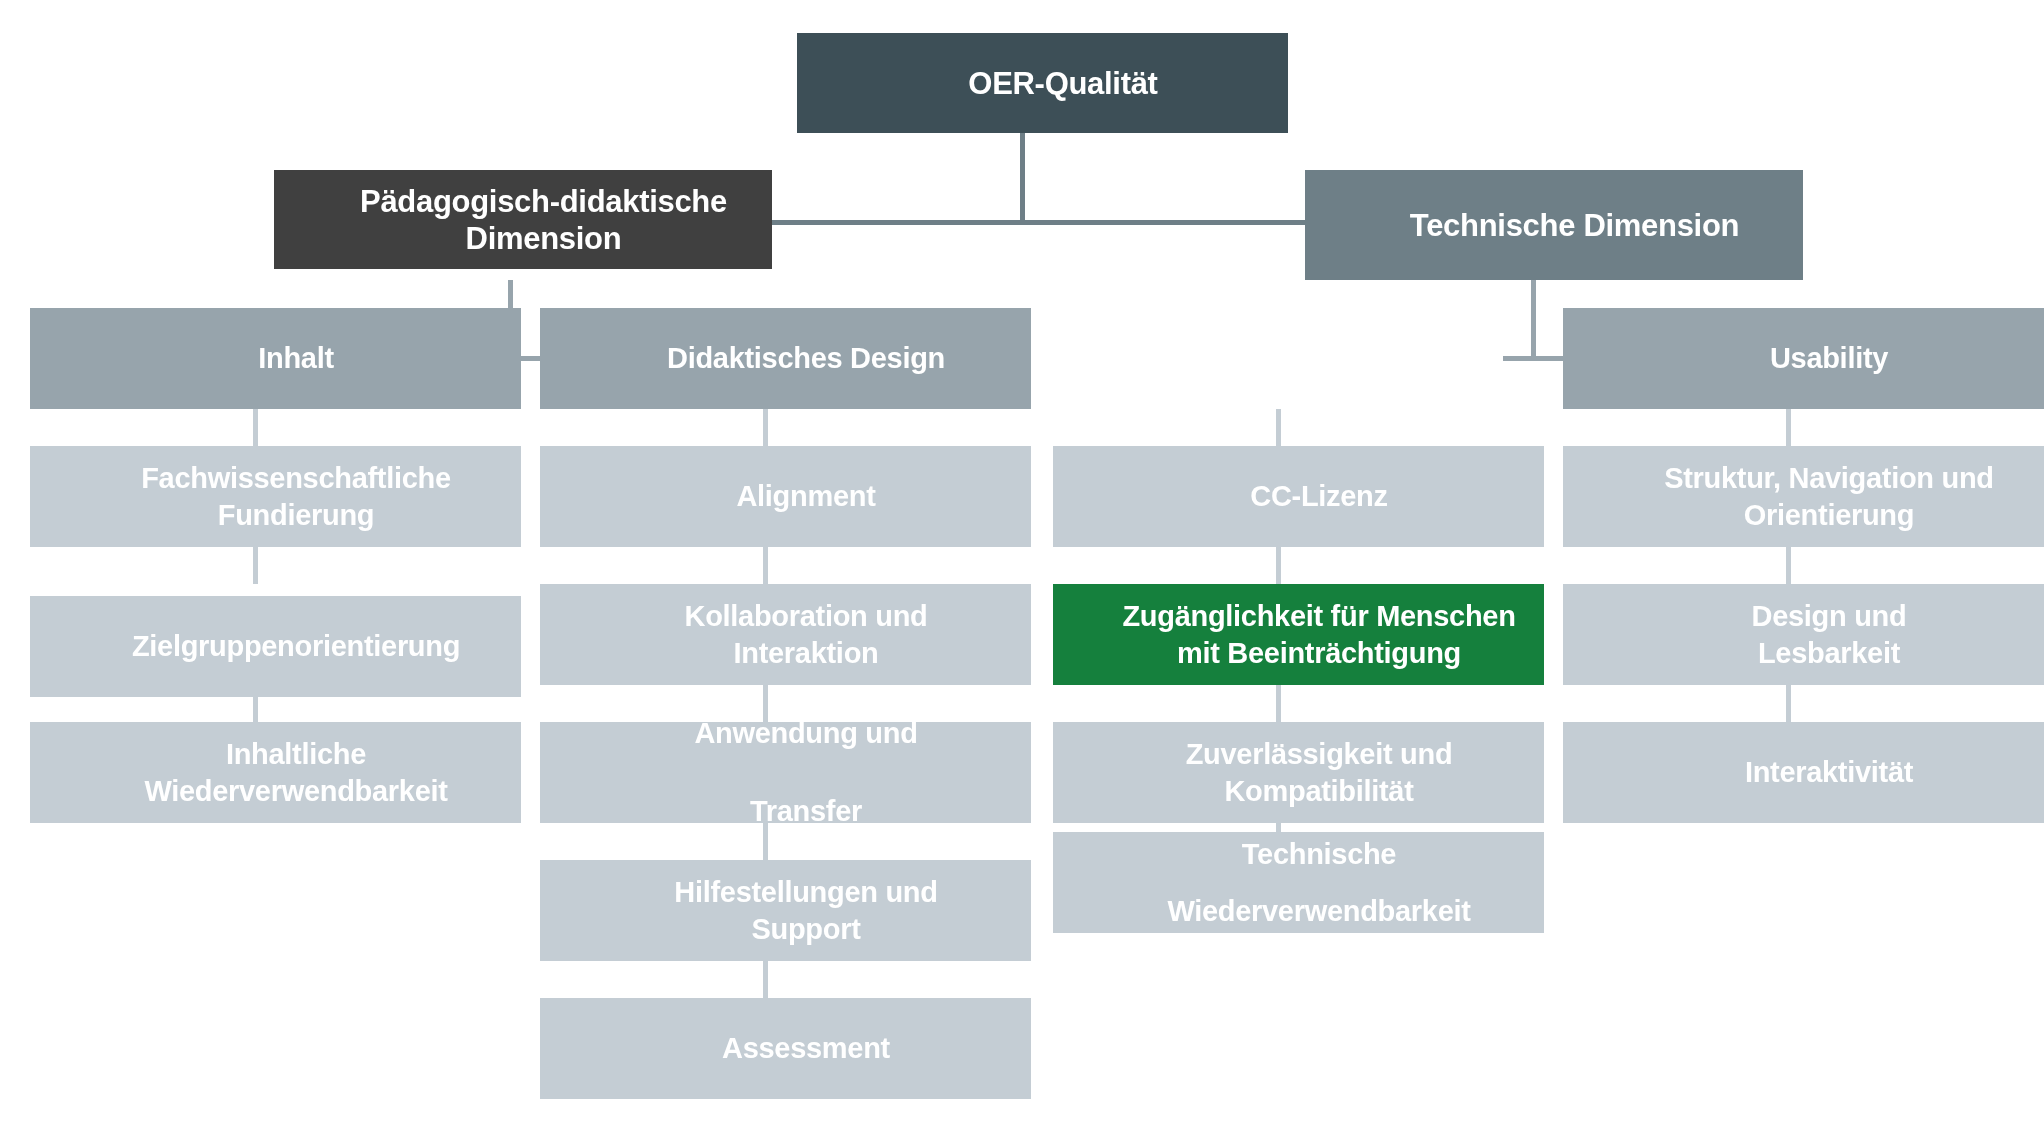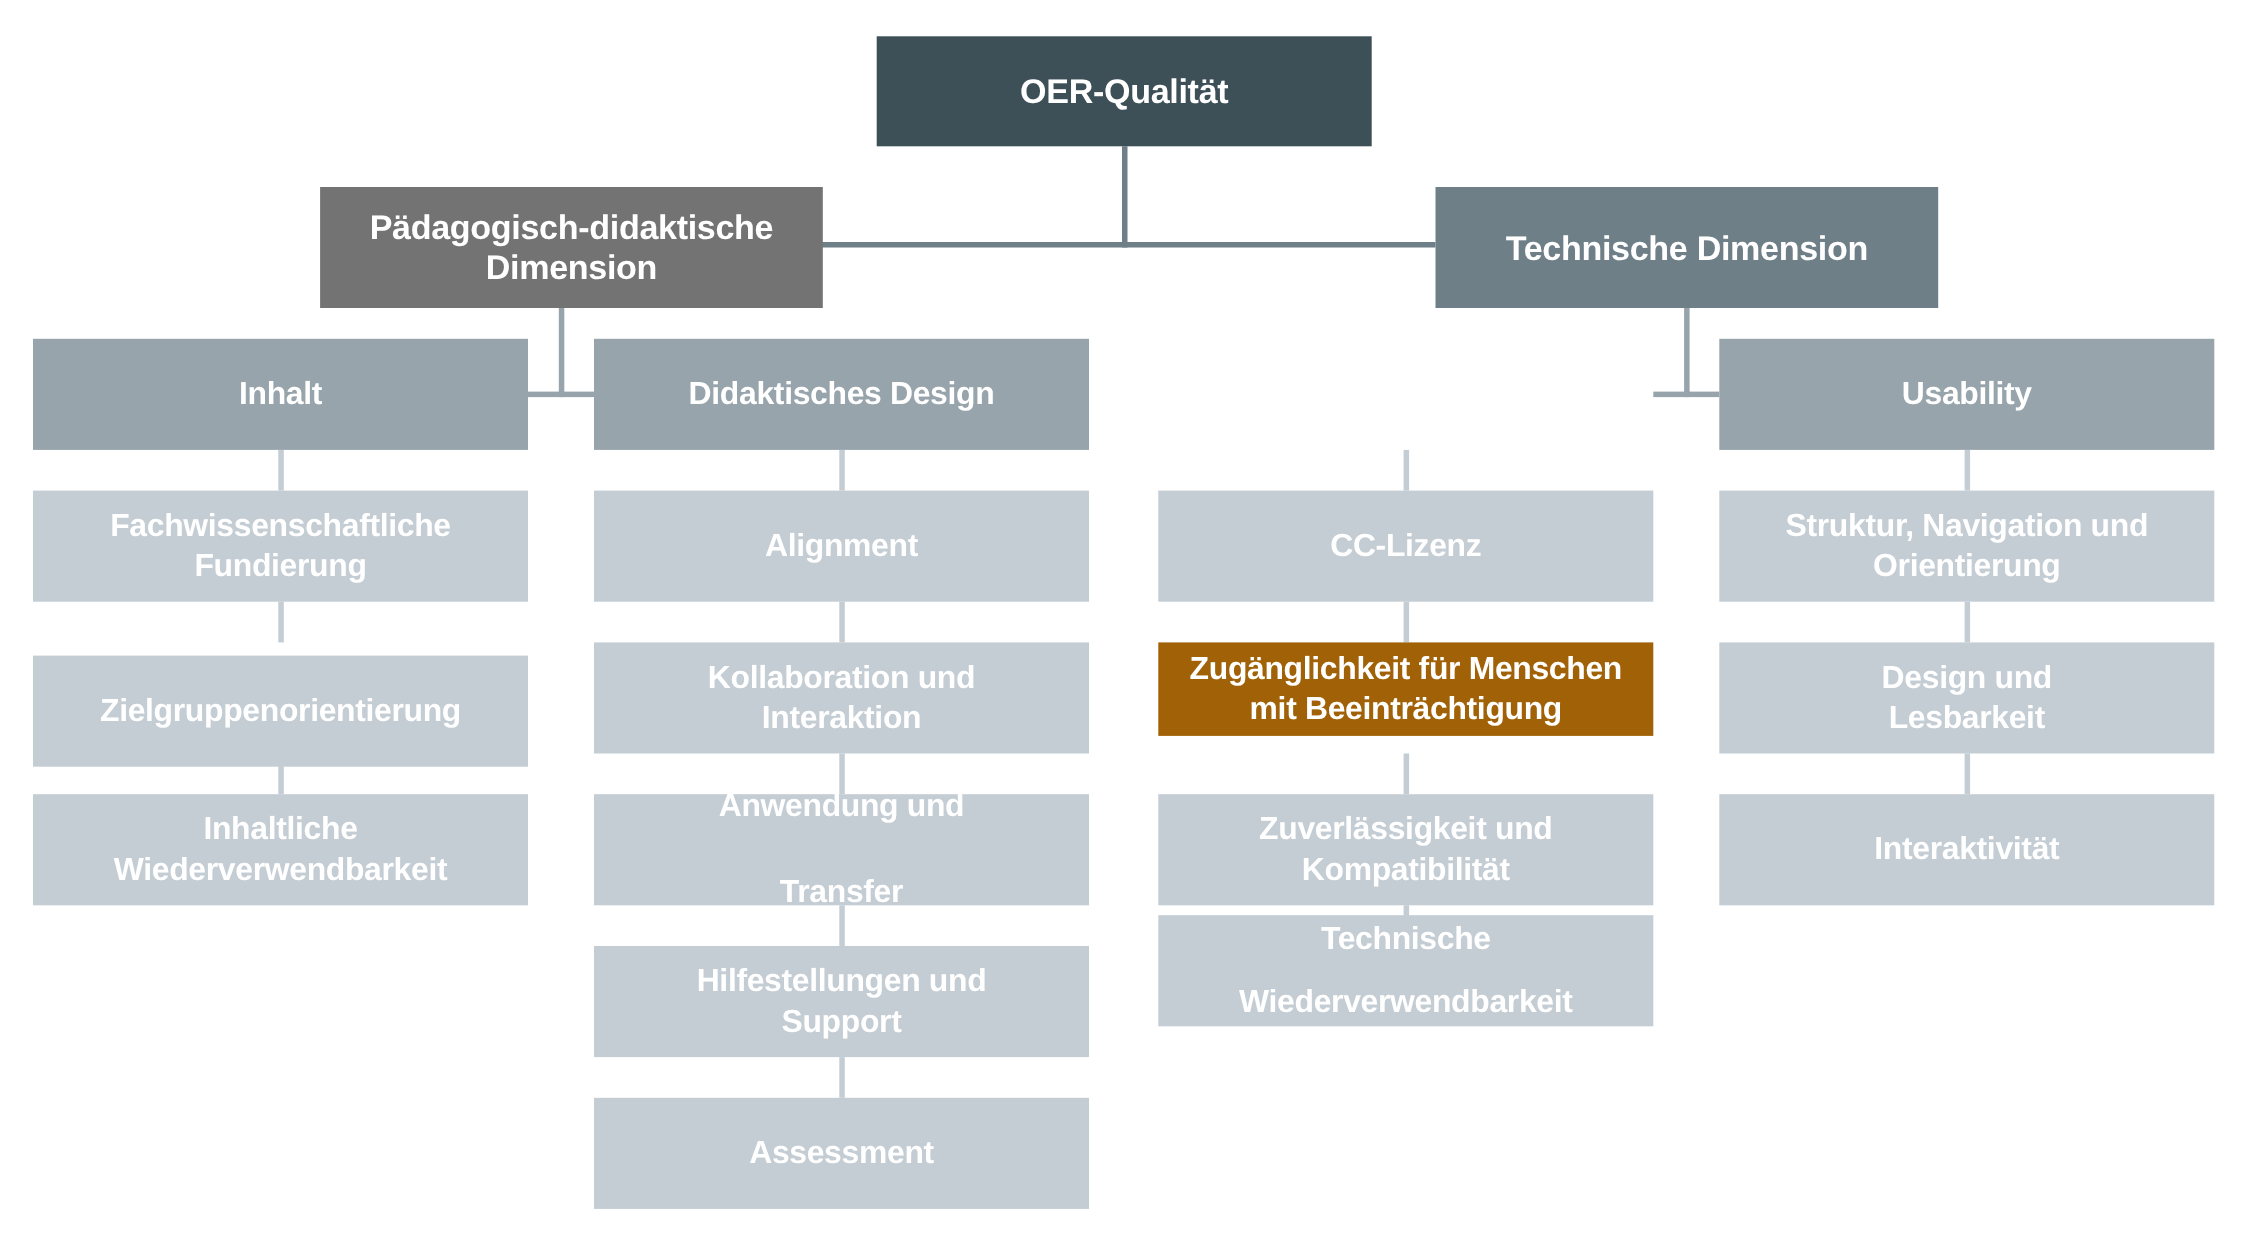--- a/index.html
+++ b/index.html
@@ -20,20 +20,21 @@
     display: flex;
     flex-direction: column;
     align-items: center;
     justify-content: center;
     text-align: center;
     color: #ffffff;
     font-weight: 700;
     font-size: 29px;
     line-height: 37px;
     letter-spacing: -0.3px;
+    padding-left: 41px;
   }
   .node.level1 { font-size: 31px; }
   .node.level2 { font-size: 31px; }
   .node .line { white-space: nowrap; }
   .connector {
     position: absolute;
   }
 </style>
 </head>
 <body>
@@ -56,21 +57,21 @@
     <div class="connector" style="left: 1276px; top: 409px; width: 5px; height: 37px; background: rgb(196, 205, 212);"></div>
     <div class="connector" style="left: 1276px; top: 547px; width: 5px; height: 37px; background: rgb(196, 205, 212);"></div>
     <div class="connector" style="left: 1276px; top: 685px; width: 5px; height: 37px; background: rgb(196, 205, 212);"></div>
     <div class="connector" style="left: 1276px; top: 823px; width: 5px; height: 37px; background: rgb(196, 205, 212);"></div>
     <div class="connector" style="left: 1786px; top: 409px; width: 5px; height: 37px; background: rgb(196, 205, 212);"></div>
     <div class="connector" style="left: 1786px; top: 547px; width: 5px; height: 37px; background: rgb(196, 205, 212);"></div>
     <div class="connector" style="left: 1786px; top: 685px; width: 5px; height: 37px; background: rgb(196, 205, 212);"></div>
     <div class="node level1" style="left: 797px; top: 33px; width: 450px; height: 100px; background: rgb(61, 79, 87); color: rgb(255, 255, 255);">
       <div class="line">OER-Qualität</div>
     </div>
-    <div class="node level2" style="left: 291px; top: 170px; width: 457px; height: 110px; background: #737373; color: rgb(255, 255, 255);">
+    <div class="node level2" style="left: 274px; top: 170px; width: 457px; height: 99px; background: #404040; color: rgb(255, 255, 255);">
       <div class="line">Pädagogisch-didaktische</div>
       <div class="line">Dimension</div>
     </div>
     <div class="node level2" style="left: 1305px; top: 170px; width: 457px; height: 110px; background: rgb(110, 127, 135); color: rgb(255, 255, 255);">
       <div class="line">Technische Dimension</div>
     </div>
     <div class="node level3" style="left: 30px; top: 308px; width: 450px; height: 101px; background: rgb(151, 164, 172); color: rgb(255, 255, 255);">
       <div class="line">Inhalt</div>
     </div>
     <div class="node level3" style="left: 540px; top: 308px; width: 450px; height: 101px; background: rgb(151, 164, 172); color: rgb(255, 255, 255);">
@@ -104,21 +105,21 @@
     <div class="node level4" style="left: 540px; top: 860px; width: 450px; height: 101px; background: rgb(196, 205, 212); color: rgb(255, 255, 255);">
       <div class="line">Hilfestellungen und</div>
       <div class="line">Support</div>
     </div>
     <div class="node level4" style="left: 540px; top: 998px; width: 450px; height: 101px; background: rgb(196, 205, 212); color: rgb(255, 255, 255);">
       <div class="line">Assessment</div>
     </div>
     <div class="node level4" style="left: 1053px; top: 446px; width: 450px; height: 101px; background: rgb(196, 205, 212); color: rgb(255, 255, 255);">
       <div class="line">CC-Lizenz</div>
     </div>
-    <div class="node level4" style="left: 1053px; top: 584px; width: 450px; height: 85px; background: #a16207; color: rgb(255, 255, 255);">
+    <div class="node level4" style="left: 1053px; top: 584px; width: 450px; height: 101px; background: #15803d; color: rgb(255, 255, 255);">
       <div class="line">Zugänglichkeit für Menschen</div>
       <div class="line">mit Beeinträchtigung</div>
     </div>
     <div class="node level4" style="left: 1053px; top: 722px; width: 450px; height: 101px; background: rgb(196, 205, 212); color: rgb(255, 255, 255);">
       <div class="line">Zuverlässigkeit und</div>
       <div class="line">Kompatibilität</div>
     </div>
     <div class="node level4" style="left: 1053px; top: 832px; width: 450px; height: 101px; background: rgb(196, 205, 212); color: rgb(255, 255, 255); gap: 20px;">
       <div class="line">Technische</div>
       <div class="line">Wiederverwendbarkeit</div>

